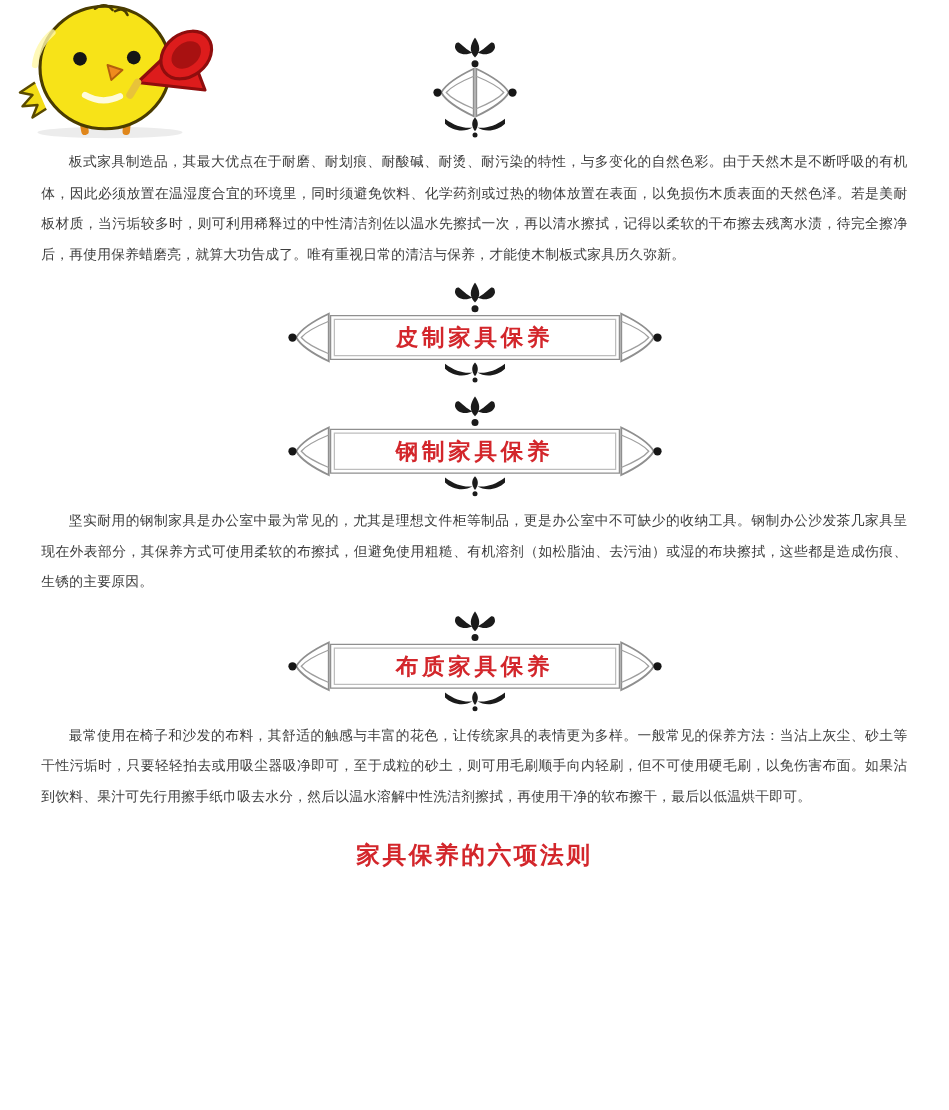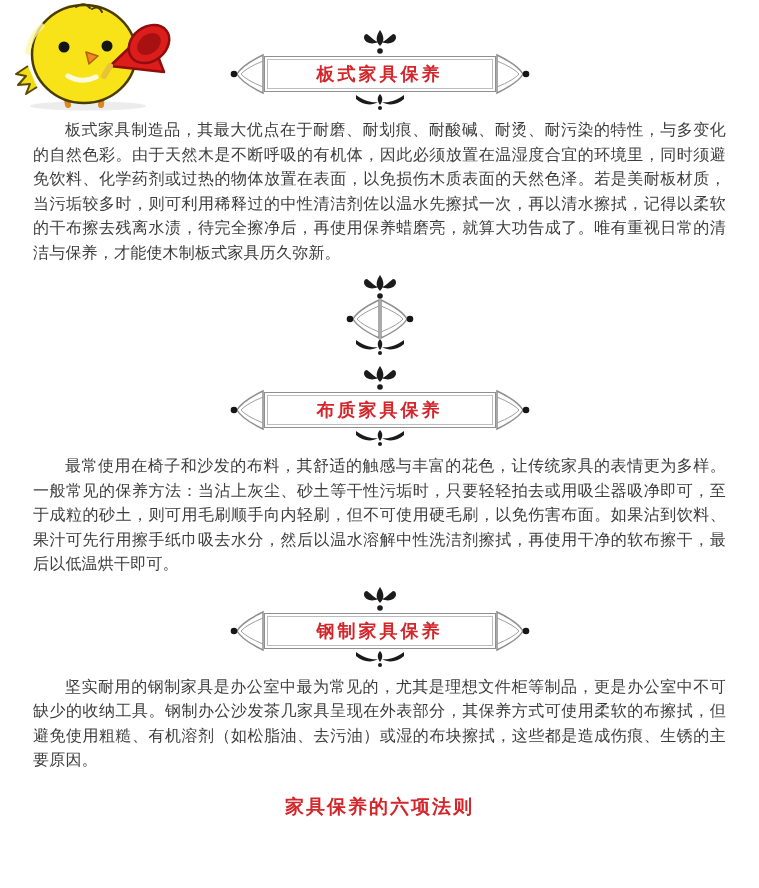--- a/index.html
+++ b/index.html
@@ -56,21 +56,21 @@
     justify-content:center;
   }
   .ribbon-title{
     font-size:18px;
     font-weight:bold;
     color:#d3262b;
     letter-spacing:3px;
     white-space:nowrap;
   }
   .para{
-    font-size:16px;
+    font-size:11px;
     line-height:24.5px;
     color:#3d3d3d;
     text-align:justify;
     text-indent:2em;
     letter-spacing:0.2px;
     margin:0;
   }
   
   .rules{margin-top:21px;}
   .rules-title{
@@ -116,72 +116,109 @@
           <path d="M11,4 C16,8 19,11 22,12 C16,15 9,13 8,8 C8,5 9,4 11,4 Z" fill="#1b1b1b"></path>
           <path d="M37,4 C32,8 29,11 26,12 C32,15 39,13 40,8 C40,5 39,4 37,4 Z" fill="#1b1b1b"></path>
           <circle cx="24" cy="21" r="2.8" fill="#1b1b1b"></circle>
         </svg>
         <div class="ribbon-row">
           <svg width="34" height="46" viewBox="0 0 34 46">
             <path d="M33,4 Q12,14 7,23 Q12,32 33,42 Z" fill="#ffffff" stroke="#8f8f8f" stroke-width="1.5"></path>
             <path d="M33,10 Q16,17 11,23 Q16,29 33,36" fill="none" stroke="#9f9f9f" stroke-width="1"></path>
             <circle cx="4" cy="23" r="3.3" fill="#161616"></circle>
           </svg>
+          <svg width="34" height="46" viewBox="0 0 34 46">
+            <g transform="translate(34,0) scale(-1,1)">
+              <path d="M33,4 Q12,14 7,23 Q12,32 33,42 Z" fill="#ffffff" stroke="#8f8f8f" stroke-width="1.5"></path>
+              <path d="M33,10 Q16,17 11,23 Q16,29 33,36" fill="none" stroke="#9f9f9f" stroke-width="1"></path>
+              <circle cx="4" cy="23" r="3.3" fill="#161616"></circle>
+            </g>
+          </svg>
+        </div>
+        <svg class="orn-bottom" width="52" height="18" viewBox="0 0 52 18">
+          <path d="M26,1 C23,4 23,8 26,12 C29,8 29,4 26,1 Z" fill="#1b1b1b"></path>
+          <path d="M2,2 C10,8 18,10 24,9 C18,13 8,12 2,6 Z" fill="#1b1b1b"></path>
+          <path d="M50,2 C42,8 34,10 28,9 C34,13 44,12 50,6 Z" fill="#1b1b1b"></path>
+          <circle cx="26" cy="15" r="2" fill="#1b1b1b"></circle>
+        </svg>
+      </div>
+      <p class="para">板式家具制造品，其最大优点在于耐磨、耐划痕、耐酸碱、耐烫、耐污染的特性，与多变化的自然色彩。由于天然木是不断呼吸的有机体，因此必须放置在温湿度合宜的环境里，同时须避免饮料、化学药剂或过热的物体放置在表面，以免损伤木质表面的天然色泽。若是美耐板材质，当污垢较多时，则可利用稀释过的中性清洁剂佐以温水先擦拭一次，再以清水擦拭，记得以柔软的干布擦去残离水渍，待完全擦净后，再使用保养蜡磨亮，就算大功告成了。唯有重视日常的清洁与保养，才能使木制板式家具历久弥新。</p>
+    </div>
+
+    <div class="section">
+      <div class="banner">
+        <svg class="orn-top" width="48" height="26" viewBox="0 0 48 26">
+          <path d="M24,0 C20,6 19,11 24,16 C29,11 28,6 24,0 Z" fill="#1b1b1b"></path>
+          <path d="M11,4 C16,8 19,11 22,12 C16,15 9,13 8,8 C8,5 9,4 11,4 Z" fill="#1b1b1b"></path>
+          <path d="M37,4 C32,8 29,11 26,12 C32,15 39,13 40,8 C40,5 39,4 37,4 Z" fill="#1b1b1b"></path>
+          <circle cx="24" cy="21" r="2.8" fill="#1b1b1b"></circle>
+        </svg>
+        <div class="ribbon-row">
+          <svg width="34" height="46" viewBox="0 0 34 46">
+            <path d="M33,4 Q12,14 7,23 Q12,32 33,42 Z" fill="#ffffff" stroke="#8f8f8f" stroke-width="1.5"></path>
+            <path d="M33,10 Q16,17 11,23 Q16,29 33,36" fill="none" stroke="#9f9f9f" stroke-width="1"></path>
+            <circle cx="4" cy="23" r="3.3" fill="#161616"></circle>
+          </svg>
           <div class="ribbon">
             <div class="ribbon-inner">
-              <span class="ribbon-title">板式家具保养</span>
+              <span class="ribbon-title">皮制家具保养</span>
             </div>
           </div>
           <svg width="34" height="46" viewBox="0 0 34 46">
             <g transform="translate(34,0) scale(-1,1)">
               <path d="M33,4 Q12,14 7,23 Q12,32 33,42 Z" fill="#ffffff" stroke="#8f8f8f" stroke-width="1.5"></path>
               <path d="M33,10 Q16,17 11,23 Q16,29 33,36" fill="none" stroke="#9f9f9f" stroke-width="1"></path>
               <circle cx="4" cy="23" r="3.3" fill="#161616"></circle>
             </g>
           </svg>
         </div>
         <svg class="orn-bottom" width="52" height="18" viewBox="0 0 52 18">
           <path d="M26,1 C23,4 23,8 26,12 C29,8 29,4 26,1 Z" fill="#1b1b1b"></path>
           <path d="M2,2 C10,8 18,10 24,9 C18,13 8,12 2,6 Z" fill="#1b1b1b"></path>
           <path d="M50,2 C42,8 34,10 28,9 C34,13 44,12 50,6 Z" fill="#1b1b1b"></path>
           <circle cx="26" cy="15" r="2" fill="#1b1b1b"></circle>
         </svg>
       </div>
-      <p class="para">板式家具制造品，其最大优点在于耐磨、耐划痕、耐酸碱、耐烫、耐污染的特性，与多变化的自然色彩。由于天然木是不断呼吸的有机体，因此必须放置在温湿度合宜的环境里，同时须避免饮料、化学药剂或过热的物体放置在表面，以免损伤木质表面的天然色泽。若是美耐板材质，当污垢较多时，则可利用稀释过的中性清洁剂佐以温水先擦拭一次，再以清水擦拭，记得以柔软的干布擦去残离水渍，待完全擦净后，再使用保养蜡磨亮，就算大功告成了。唯有重视日常的清洁与保养，才能使木制板式家具历久弥新。</p>
-    </div>
-
-    <div class="section">
-      <div class="banner">
-        <svg class="orn-top" width="48" height="26" viewBox="0 0 48 26">
-          <path d="M24,0 C20,6 19,11 24,16 C29,11 28,6 24,0 Z" fill="#1b1b1b"></path>
-          <path d="M11,4 C16,8 19,11 22,12 C16,15 9,13 8,8 C8,5 9,4 11,4 Z" fill="#1b1b1b"></path>
-          <path d="M37,4 C32,8 29,11 26,12 C32,15 39,13 40,8 C40,5 39,4 37,4 Z" fill="#1b1b1b"></path>
-          <circle cx="24" cy="21" r="2.8" fill="#1b1b1b"></circle>
-        </svg>
-        <div class="ribbon-row">
-          <svg width="34" height="46" viewBox="0 0 34 46">
-            <path d="M33,4 Q12,14 7,23 Q12,32 33,42 Z" fill="#ffffff" stroke="#8f8f8f" stroke-width="1.5"></path>
-            <path d="M33,10 Q16,17 11,23 Q16,29 33,36" fill="none" stroke="#9f9f9f" stroke-width="1"></path>
-            <circle cx="4" cy="23" r="3.3" fill="#161616"></circle>
-          </svg>
-          <svg width="34" height="46" viewBox="0 0 34 46">
-            <g transform="translate(34,0) scale(-1,1)">
-              <path d="M33,4 Q12,14 7,23 Q12,32 33,42 Z" fill="#ffffff" stroke="#8f8f8f" stroke-width="1.5"></path>
-              <path d="M33,10 Q16,17 11,23 Q16,29 33,36" fill="none" stroke="#9f9f9f" stroke-width="1"></path>
-              <circle cx="4" cy="23" r="3.3" fill="#161616"></circle>
-            </g>
-          </svg>
-        </div>
-        <svg class="orn-bottom" width="52" height="18" viewBox="0 0 52 18">
-          <path d="M26,1 C23,4 23,8 26,12 C29,8 29,4 26,1 Z" fill="#1b1b1b"></path>
-          <path d="M2,2 C10,8 18,10 24,9 C18,13 8,12 2,6 Z" fill="#1b1b1b"></path>
-          <path d="M50,2 C42,8 34,10 28,9 C34,13 44,12 50,6 Z" fill="#1b1b1b"></path>
-          <circle cx="26" cy="15" r="2" fill="#1b1b1b"></circle>
-        </svg>
-      </div>
+    </div>
+
+    <div class="section">
+      <div class="banner">
+        <svg class="orn-top" width="48" height="26" viewBox="0 0 48 26">
+          <path d="M24,0 C20,6 19,11 24,16 C29,11 28,6 24,0 Z" fill="#1b1b1b"></path>
+          <path d="M11,4 C16,8 19,11 22,12 C16,15 9,13 8,8 C8,5 9,4 11,4 Z" fill="#1b1b1b"></path>
+          <path d="M37,4 C32,8 29,11 26,12 C32,15 39,13 40,8 C40,5 39,4 37,4 Z" fill="#1b1b1b"></path>
+          <circle cx="24" cy="21" r="2.8" fill="#1b1b1b"></circle>
+        </svg>
+        <div class="ribbon-row">
+          <svg width="34" height="46" viewBox="0 0 34 46">
+            <path d="M33,4 Q12,14 7,23 Q12,32 33,42 Z" fill="#ffffff" stroke="#8f8f8f" stroke-width="1.5"></path>
+            <path d="M33,10 Q16,17 11,23 Q16,29 33,36" fill="none" stroke="#9f9f9f" stroke-width="1"></path>
+            <circle cx="4" cy="23" r="3.3" fill="#161616"></circle>
+          </svg>
+          <div class="ribbon">
+            <div class="ribbon-inner">
+              <span class="ribbon-title">钢制家具保养</span>
+            </div>
+          </div>
+          <svg width="34" height="46" viewBox="0 0 34 46">
+            <g transform="translate(34,0) scale(-1,1)">
+              <path d="M33,4 Q12,14 7,23 Q12,32 33,42 Z" fill="#ffffff" stroke="#8f8f8f" stroke-width="1.5"></path>
+              <path d="M33,10 Q16,17 11,23 Q16,29 33,36" fill="none" stroke="#9f9f9f" stroke-width="1"></path>
+              <circle cx="4" cy="23" r="3.3" fill="#161616"></circle>
+            </g>
+          </svg>
+        </div>
+        <svg class="orn-bottom" width="52" height="18" viewBox="0 0 52 18">
+          <path d="M26,1 C23,4 23,8 26,12 C29,8 29,4 26,1 Z" fill="#1b1b1b"></path>
+          <path d="M2,2 C10,8 18,10 24,9 C18,13 8,12 2,6 Z" fill="#1b1b1b"></path>
+          <path d="M50,2 C42,8 34,10 28,9 C34,13 44,12 50,6 Z" fill="#1b1b1b"></path>
+          <circle cx="26" cy="15" r="2" fill="#1b1b1b"></circle>
+        </svg>
+      </div>
+      <p class="para">坚实耐用的钢制家具是办公室中最为常见的，尤其是理想文件柜等制品，更是办公室中不可缺少的收纳工具。钢制办公沙发茶几家具呈现在外表部分，其保养方式可使用柔软的布擦拭，但避免使用粗糙、有机溶剂（如松脂油、去污油）或湿的布块擦拭，这些都是造成伤痕、生锈的主要原因。</p>
     </div>
 
     <div class="section">
       <div class="banner">
         <svg class="orn-top" width="48" height="26" viewBox="0 0 48 26">
           <path d="M24,0 C20,6 19,11 24,16 C29,11 28,6 24,0 Z" fill="#1b1b1b"></path>
           <path d="M11,4 C16,8 19,11 22,12 C16,15 9,13 8,8 C8,5 9,4 11,4 Z" fill="#1b1b1b"></path>
           <path d="M37,4 C32,8 29,11 26,12 C32,15 39,13 40,8 C40,5 39,4 37,4 Z" fill="#1b1b1b"></path>
           <circle cx="24" cy="21" r="2.8" fill="#1b1b1b"></circle>
         </svg>
@@ -207,56 +244,19 @@
         <svg class="orn-bottom" width="52" height="18" viewBox="0 0 52 18">
           <path d="M26,1 C23,4 23,8 26,12 C29,8 29,4 26,1 Z" fill="#1b1b1b"></path>
           <path d="M2,2 C10,8 18,10 24,9 C18,13 8,12 2,6 Z" fill="#1b1b1b"></path>
           <path d="M50,2 C42,8 34,10 28,9 C34,13 44,12 50,6 Z" fill="#1b1b1b"></path>
           <circle cx="26" cy="15" r="2" fill="#1b1b1b"></circle>
         </svg>
       </div>
       <p class="para">最常使用在椅子和沙发的布料，其舒适的触感与丰富的花色，让传统家具的表情更为多样。一般常见的保养方法：当沾上灰尘、砂土等干性污垢时，只要轻轻拍去或用吸尘器吸净即可，至于成粒的砂土，则可用毛刷顺手向内轻刷，但不可使用硬毛刷，以免伤害布面。如果沾到饮料、果汁可先行用擦手纸巾吸去水分，然后以温水溶解中性洗洁剂擦拭，再使用干净的软布擦干，最后以低温烘干即可。</p>
     </div>
 
-    <div class="section">
-      <div class="banner">
-        <svg class="orn-top" width="48" height="26" viewBox="0 0 48 26">
-          <path d="M24,0 C20,6 19,11 24,16 C29,11 28,6 24,0 Z" fill="#1b1b1b"></path>
-          <path d="M11,4 C16,8 19,11 22,12 C16,15 9,13 8,8 C8,5 9,4 11,4 Z" fill="#1b1b1b"></path>
-          <path d="M37,4 C32,8 29,11 26,12 C32,15 39,13 40,8 C40,5 39,4 37,4 Z" fill="#1b1b1b"></path>
-          <circle cx="24" cy="21" r="2.8" fill="#1b1b1b"></circle>
-        </svg>
-        <div class="ribbon-row">
-          <svg width="34" height="46" viewBox="0 0 34 46">
-            <path d="M33,4 Q12,14 7,23 Q12,32 33,42 Z" fill="#ffffff" stroke="#8f8f8f" stroke-width="1.5"></path>
-            <path d="M33,10 Q16,17 11,23 Q16,29 33,36" fill="none" stroke="#9f9f9f" stroke-width="1"></path>
-            <circle cx="4" cy="23" r="3.3" fill="#161616"></circle>
-          </svg>
-          <div class="ribbon">
-            <div class="ribbon-inner">
-              <span class="ribbon-title">钢制家具保养</span>
-            </div>
-          </div>
-          <svg width="34" height="46" viewBox="0 0 34 46">
-            <g transform="translate(34,0) scale(-1,1)">
-              <path d="M33,4 Q12,14 7,23 Q12,32 33,42 Z" fill="#ffffff" stroke="#8f8f8f" stroke-width="1.5"></path>
-              <path d="M33,10 Q16,17 11,23 Q16,29 33,36" fill="none" stroke="#9f9f9f" stroke-width="1"></path>
-              <circle cx="4" cy="23" r="3.3" fill="#161616"></circle>
-            </g>
-          </svg>
-        </div>
-        <svg class="orn-bottom" width="52" height="18" viewBox="0 0 52 18">
-          <path d="M26,1 C23,4 23,8 26,12 C29,8 29,4 26,1 Z" fill="#1b1b1b"></path>
-          <path d="M2,2 C10,8 18,10 24,9 C18,13 8,12 2,6 Z" fill="#1b1b1b"></path>
-          <path d="M50,2 C42,8 34,10 28,9 C34,13 44,12 50,6 Z" fill="#1b1b1b"></path>
-          <circle cx="26" cy="15" r="2" fill="#1b1b1b"></circle>
-        </svg>
-      </div>
-      <p class="para">坚实耐用的钢制家具是办公室中最为常见的，尤其是理想文件柜等制品，更是办公室中不可缺少的收纳工具。钢制办公沙发茶几家具呈现在外表部分，其保养方式可使用柔软的布擦拭，但避免使用粗糙、有机溶剂（如松脂油、去污油）或湿的布块擦拭，这些都是造成伤痕、生锈的主要原因。</p>
-    </div>
-
     <div class="rules">
       <div class="rules-title">家具保养的六项法则</div>
 
     </div>
 
   </div>
 </div>
 
 </body></html>

